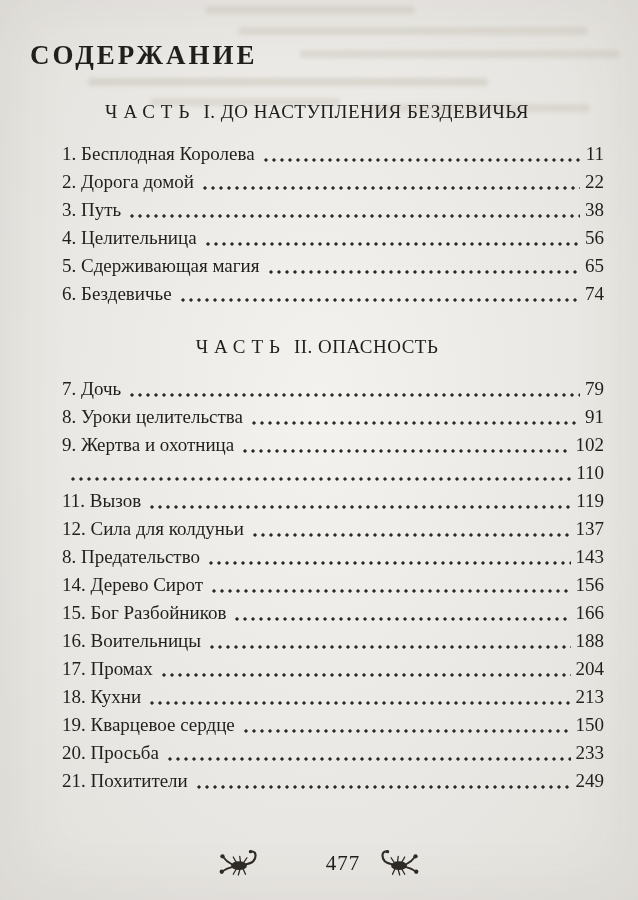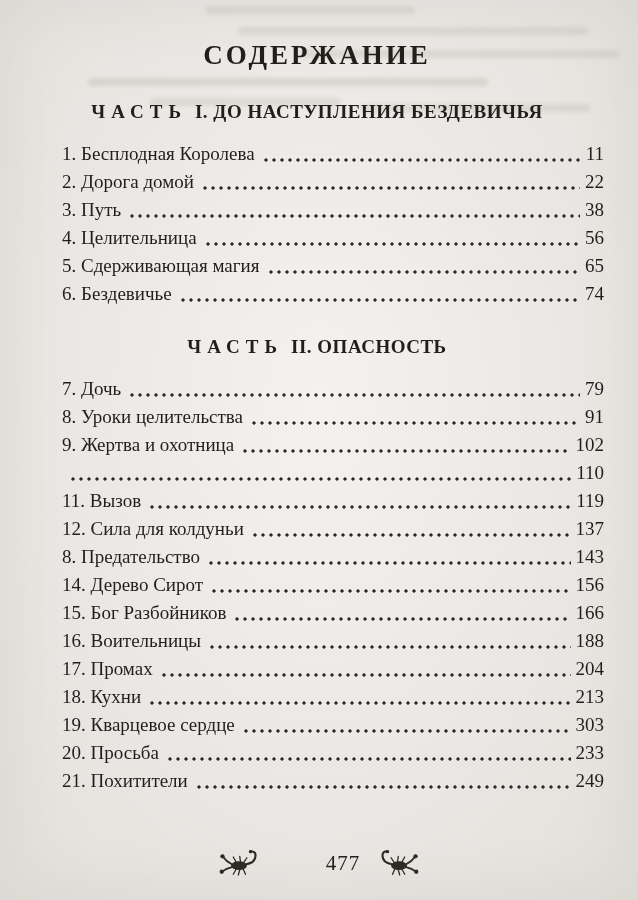--- a/index.html
+++ b/index.html
@@ -27,29 +27,29 @@
     opacity: 0.22;
     filter: blur(2px);
     border-radius: 4px;
   }
   .content {
     position: relative;
     padding: 40px 34px 0 30px;
   }
   .toc-title-main {
     margin: 0 0 30px 0;
-    text-align: center;
+    text-align: left;
     font-size: 27px;
     font-weight: 700;
     letter-spacing: 3px;
   }
   .part-heading {
     text-align: center;
     font-size: 19px;
-    font-weight: 700;
+    font-weight: 400;
     margin: 10px 0 17px 0;
     letter-spacing: 0.5px;
     white-space: nowrap;
   }
   .part-heading .part-label {
     letter-spacing: 6px;
     margin-right: 8px;
   }
   .part-section.second .part-heading {
     margin-top: 28px;
@@ -226,21 +226,21 @@
 
   <div class="toc-row">
     <span class="toc-entry-title">18. Кухни</span>
     <span class="leader"></span>
     <span class="toc-entry-page">213</span>
   </div>
 
   <div class="toc-row">
     <span class="toc-entry-title">19. Кварцевое сердце</span>
     <span class="leader"></span>
-    <span class="toc-entry-page">303</span>
+    <span class="toc-entry-page">150</span>
   </div>
 
   <div class="toc-row">
     <span class="toc-entry-title">20. Просьба</span>
     <span class="leader"></span>
     <span class="toc-entry-page">233</span>
   </div>
 
   <div class="toc-row">
     <span class="toc-entry-title">21. Похитители</span>

